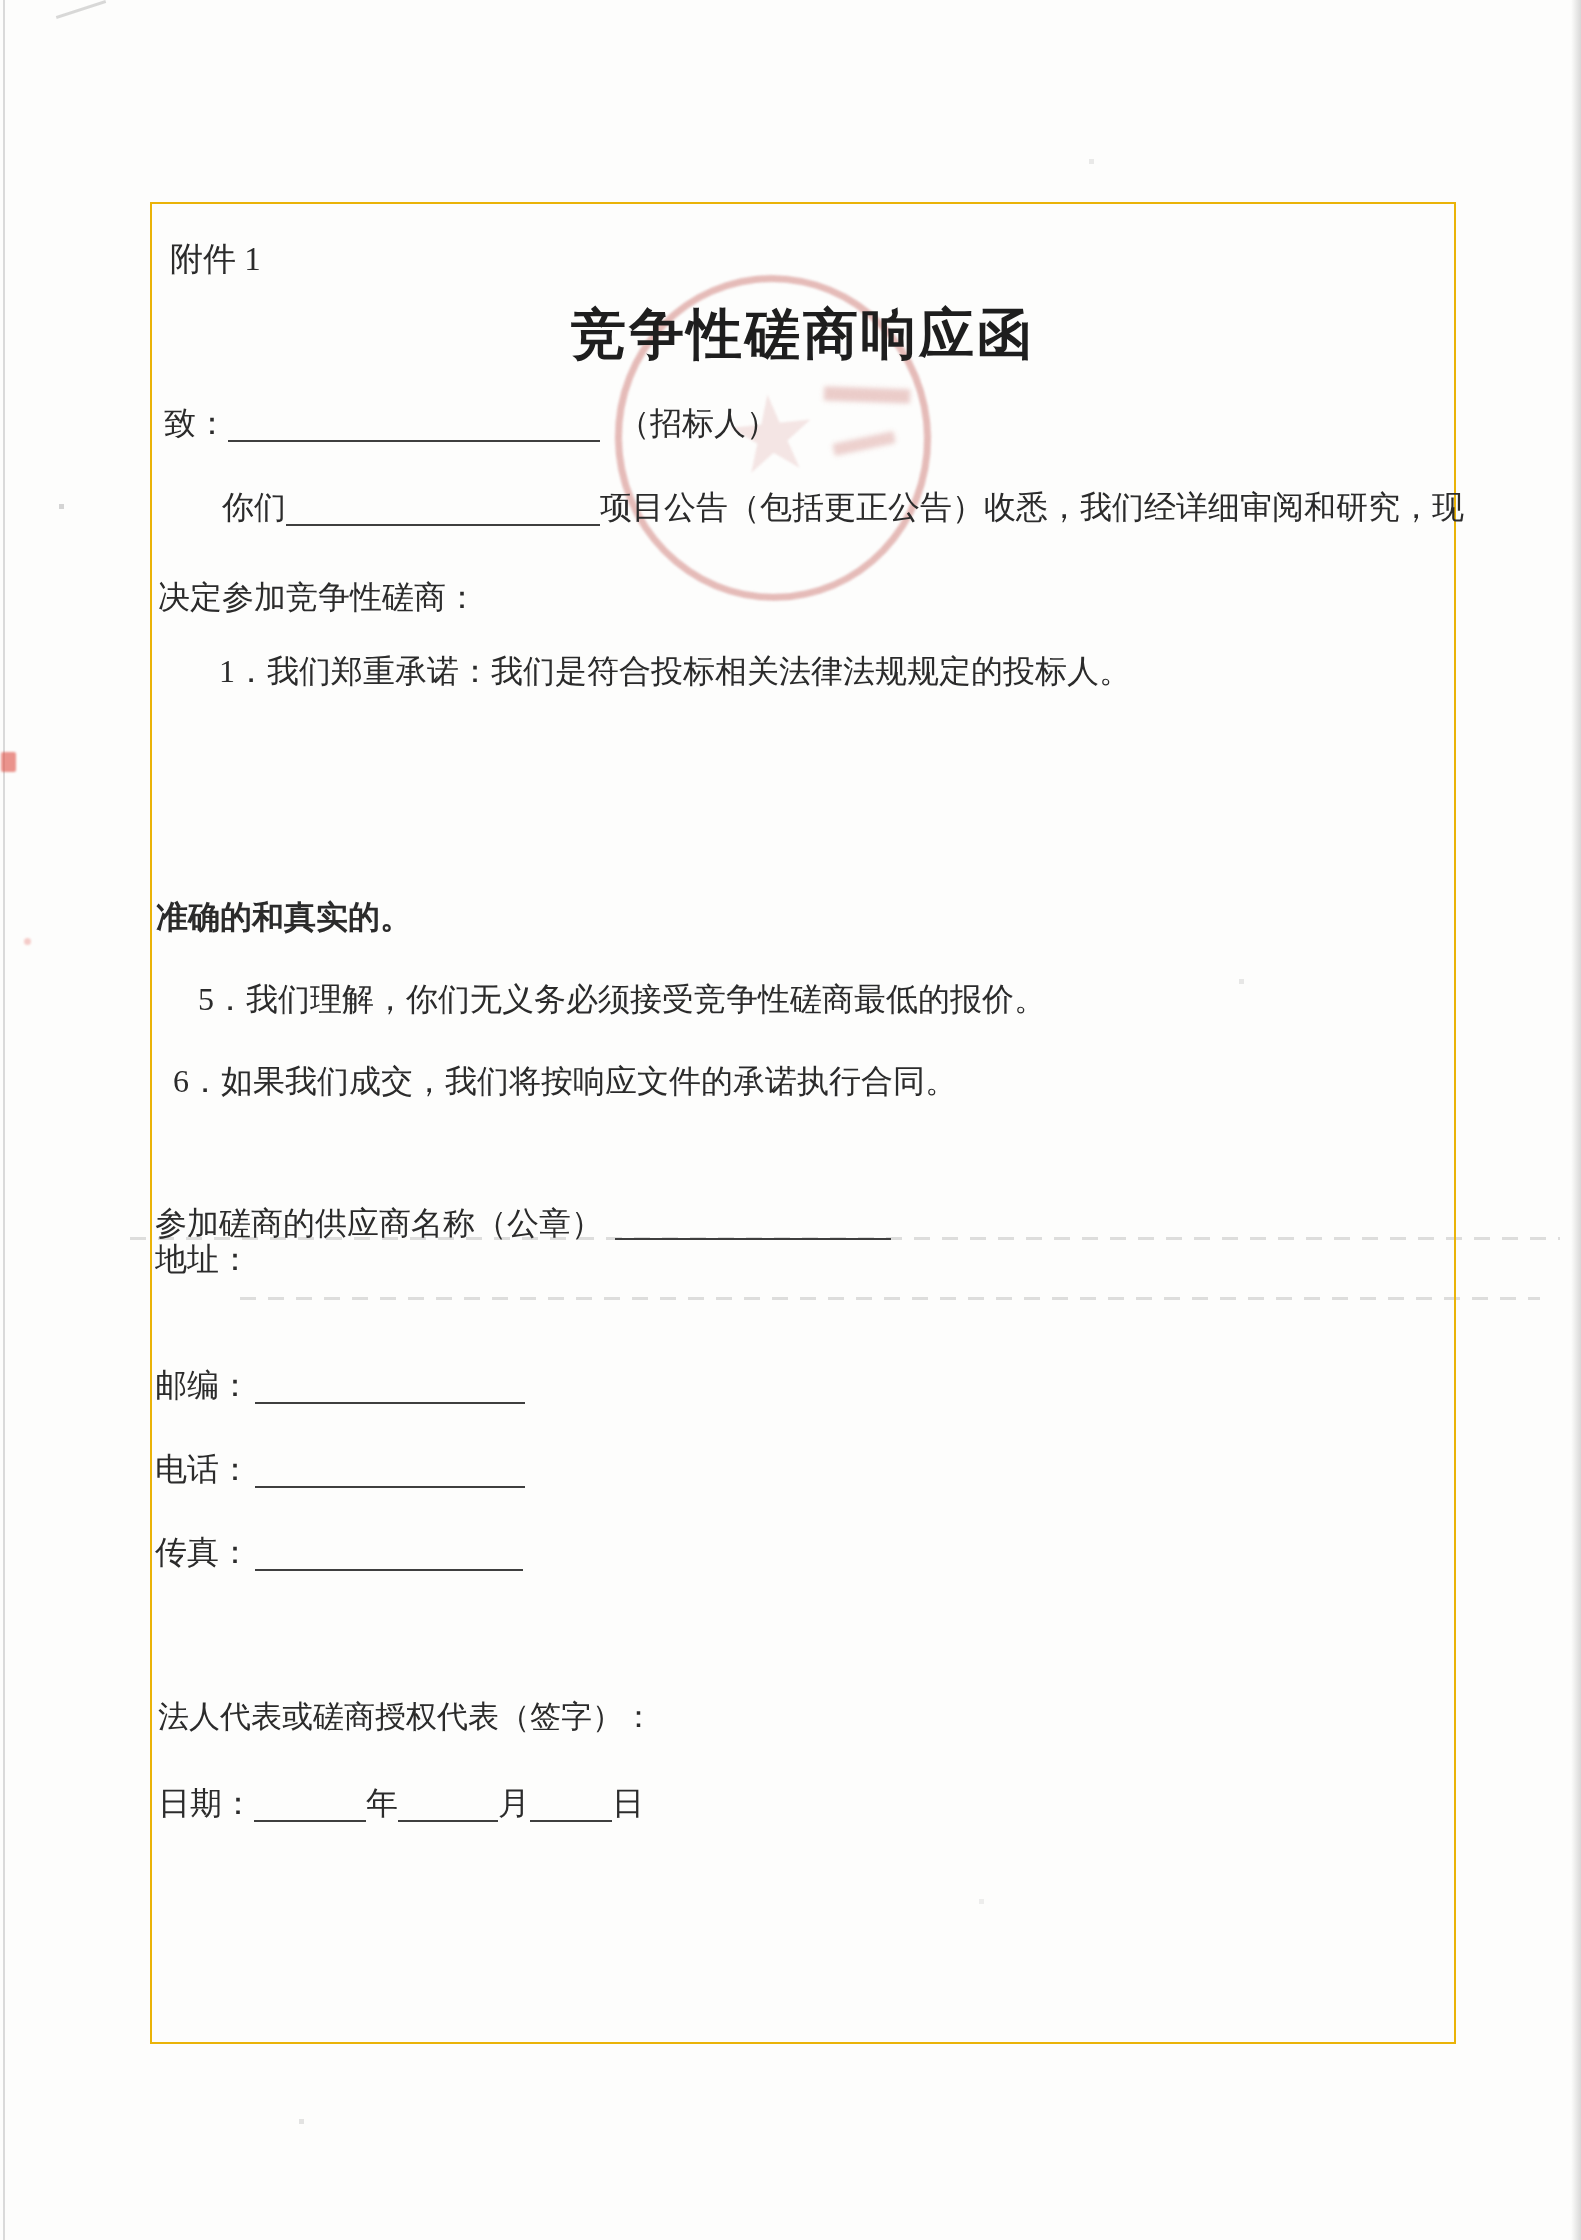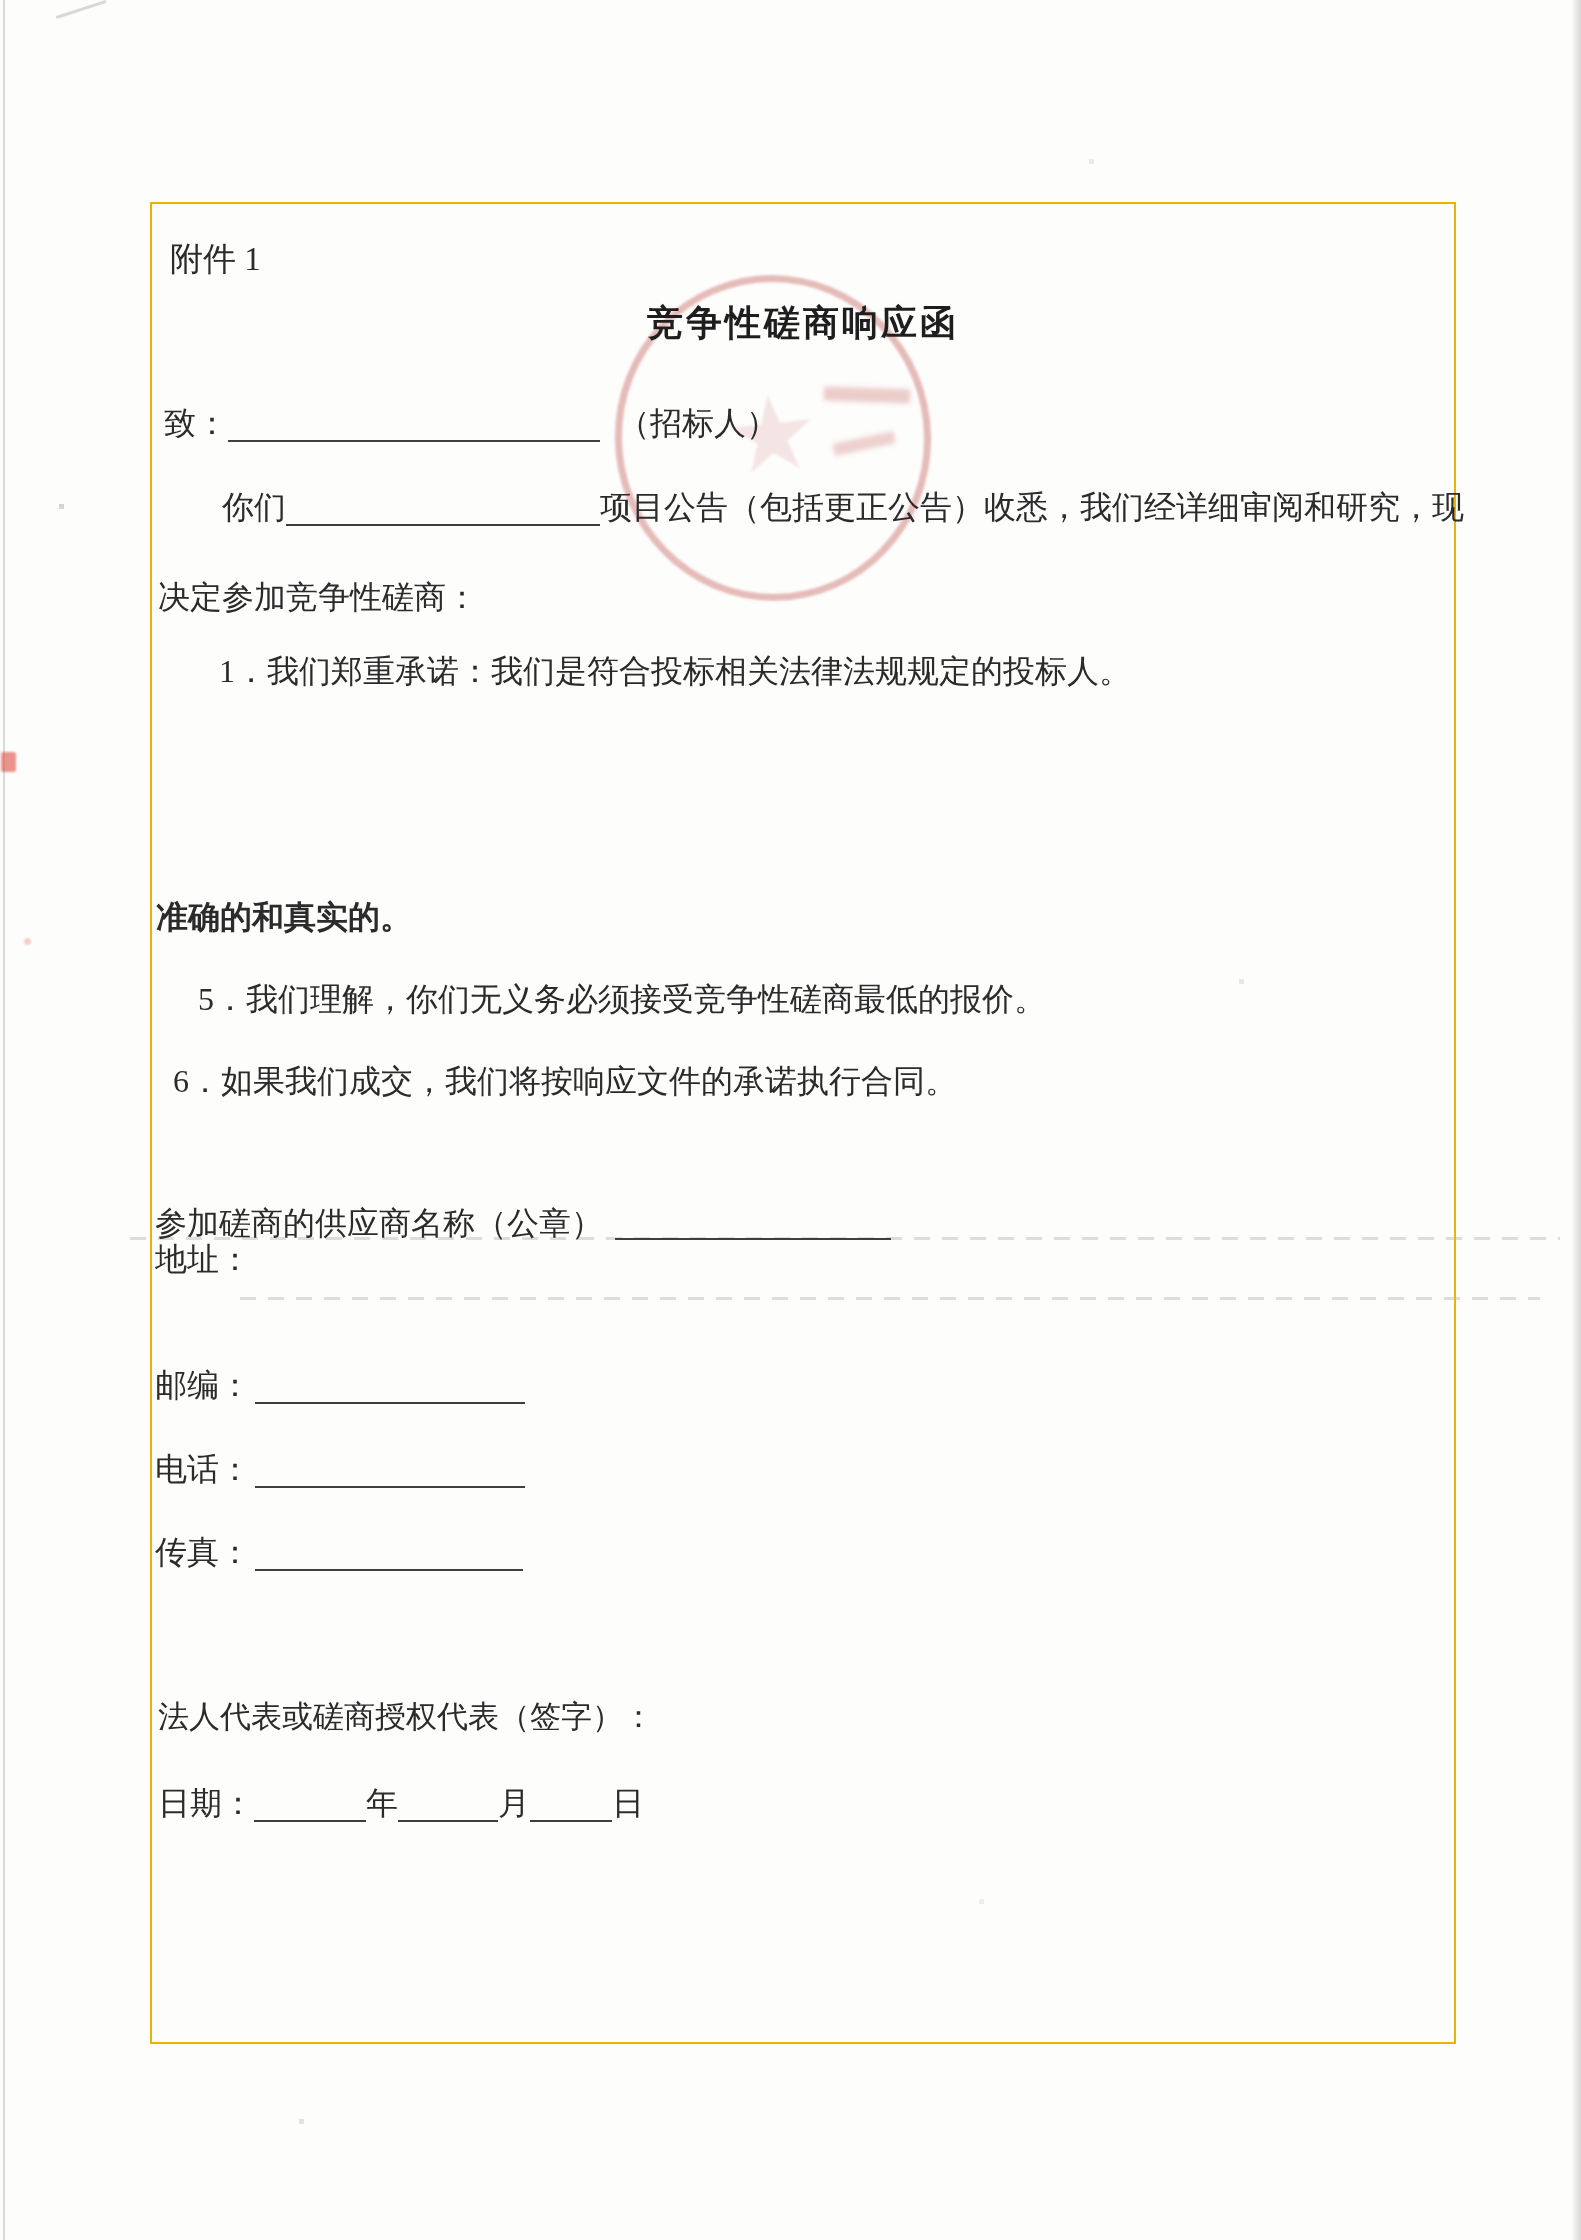--- a/index.html
+++ b/index.html
@@ -26,21 +26,21 @@
     300px 2120px 0 1px rgba(110,110,110,.18),980px 1900px 0 1px rgba(120,120,120,.12);}
   
   .form-box{
     position:absolute;left:150px;top:202px;width:1306px;height:1842px;
     border:2px solid #eab308;box-sizing:border-box;background:transparent;
   }
   .line{position:absolute;white-space:nowrap;font-size:32px;line-height:1.2;z-index:3;}
   .b{font-weight:700;}
   .blank{display:inline-block;border-bottom:2.5px solid #3f3f3f;height:36px;vertical-align:-8px;}
   .attach{left:18px;top:36px;font-size:33px;}
-  .doc-title{left:0;right:0;top:98px;text-align:center;font-size:36px;font-weight:700;letter-spacing:3px;color:#1e1e1e;}
+  .doc-title{left:0;right:0;top:98px;text-align:center;font-size:55px;font-weight:700;letter-spacing:3px;color:#1e1e1e;}
   .to-line{left:12px;top:200px;}
   .intro-1{left:70px;top:284px;}
   .intro-2{left:6px;top:374px;}
   .item-1{left:67px;top:448px;}
   .item-2{left:55px;top:530px;}
   .item-3{left:61px;top:612px;}
   .item-3c{left:4px;top:694px;}
   .item-5{left:46px;top:776px;}
   .item-6{left:21px;top:858px;}
   .supplier{left:3px;top:998px;}

